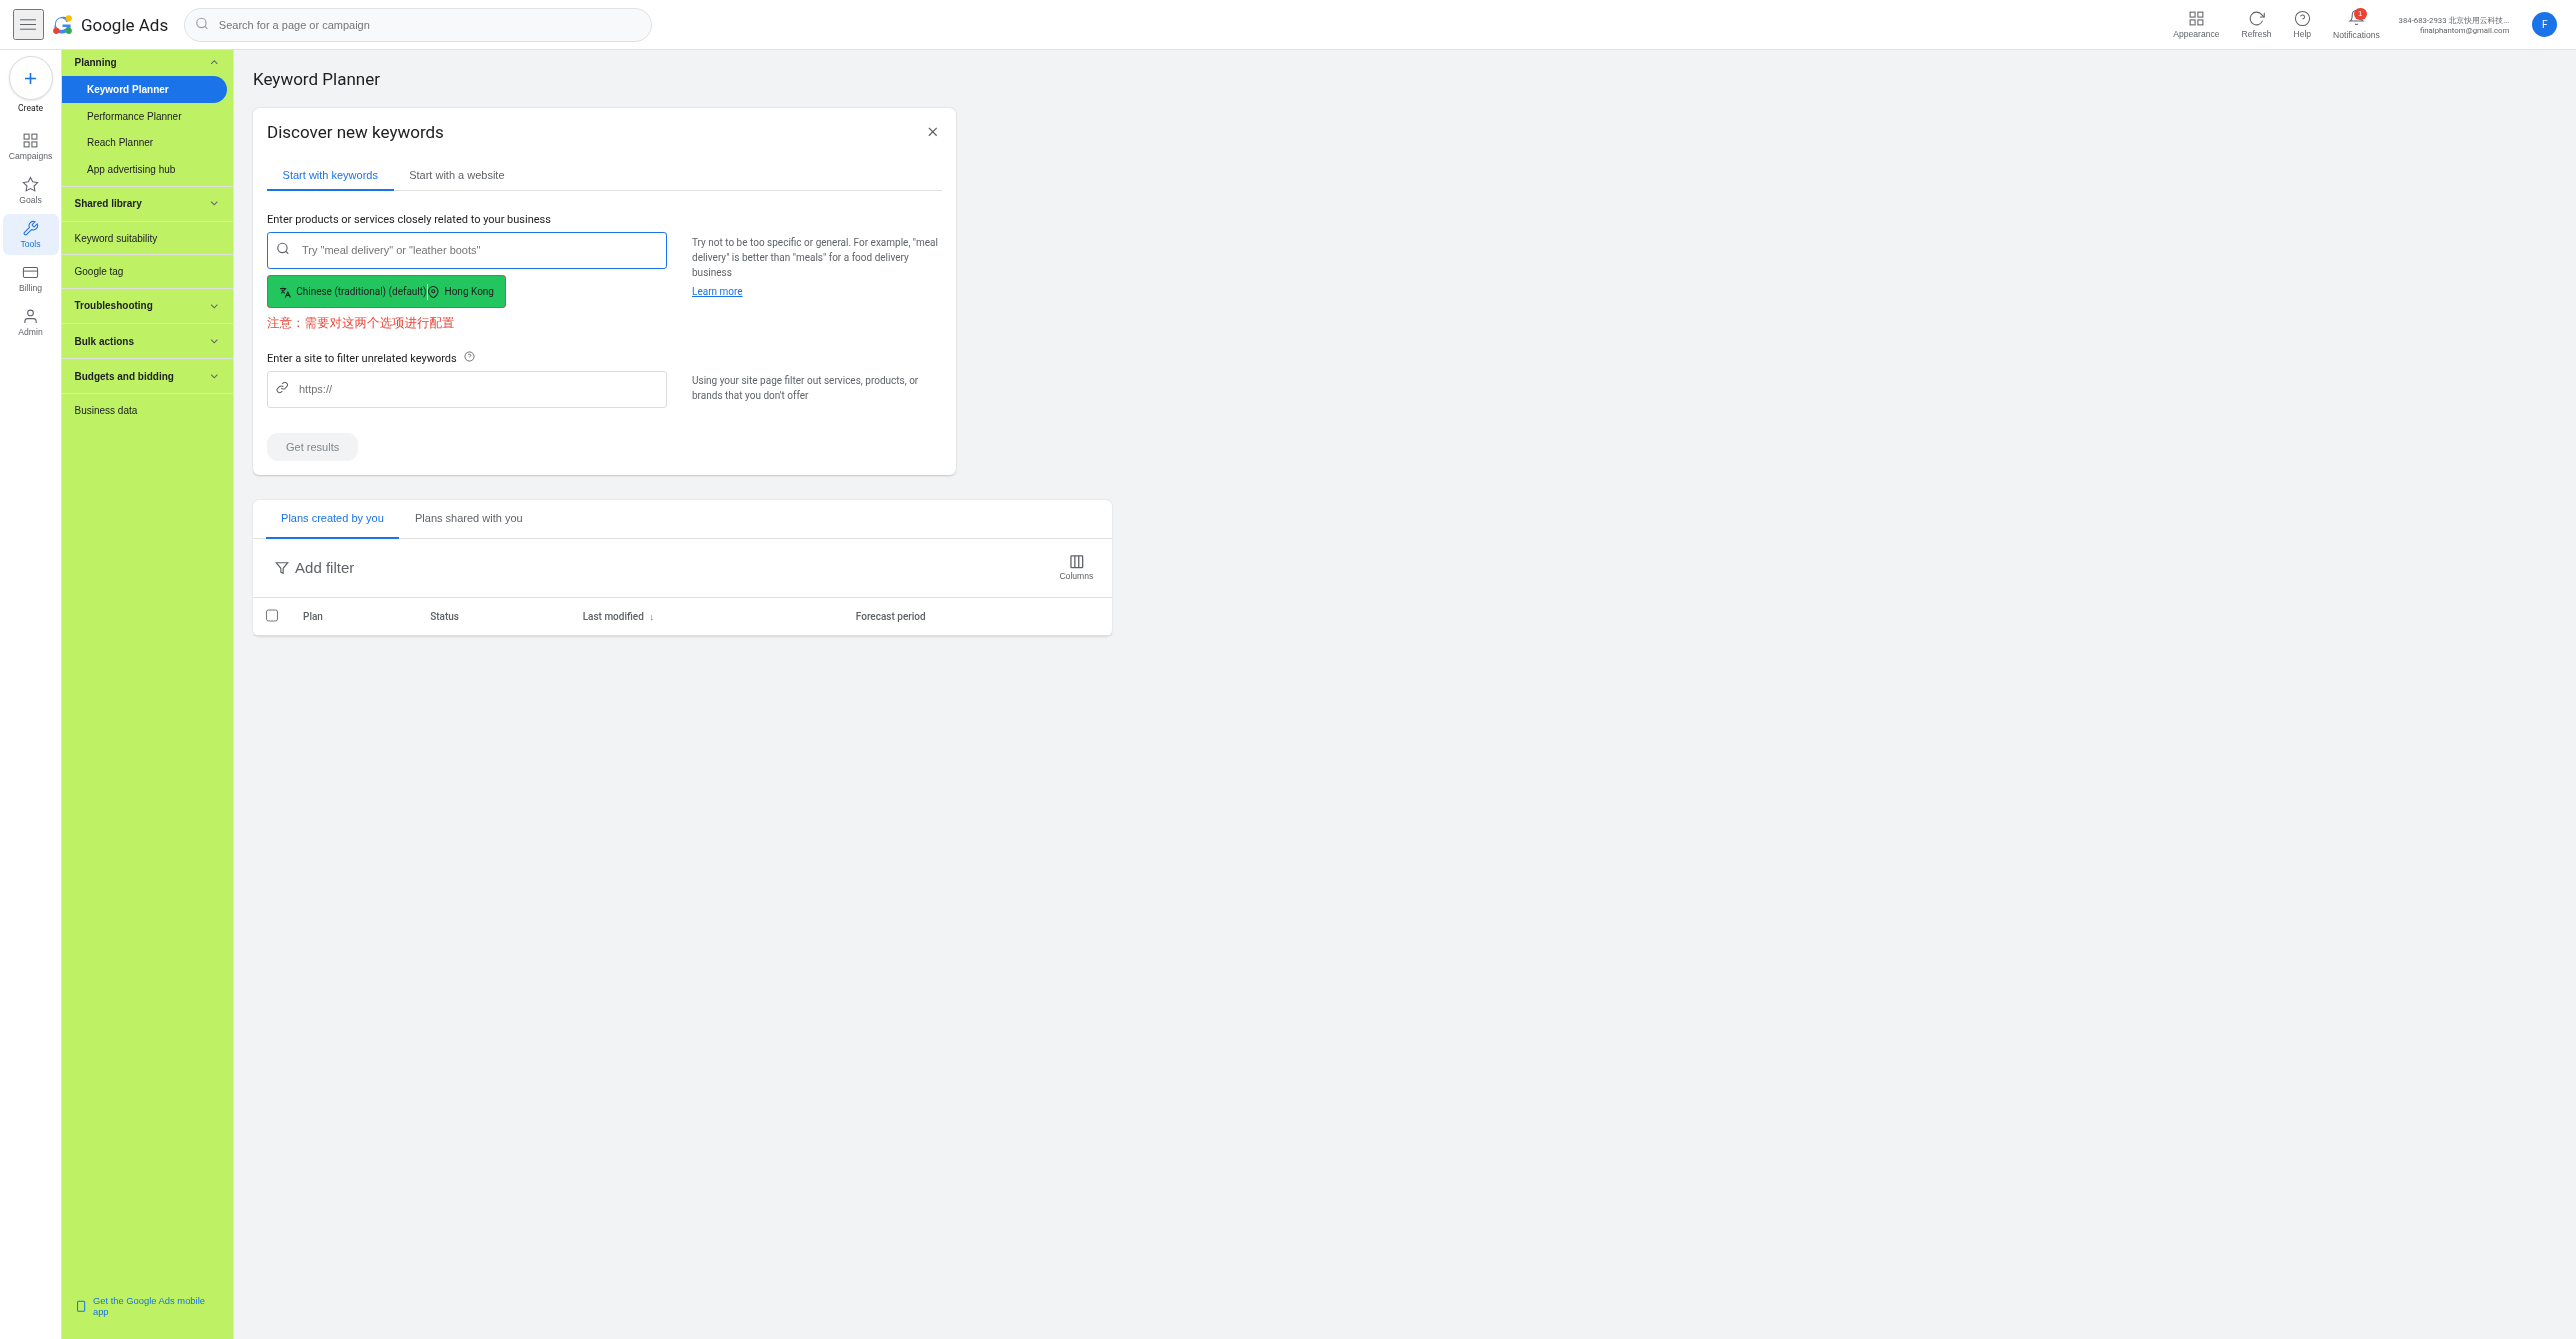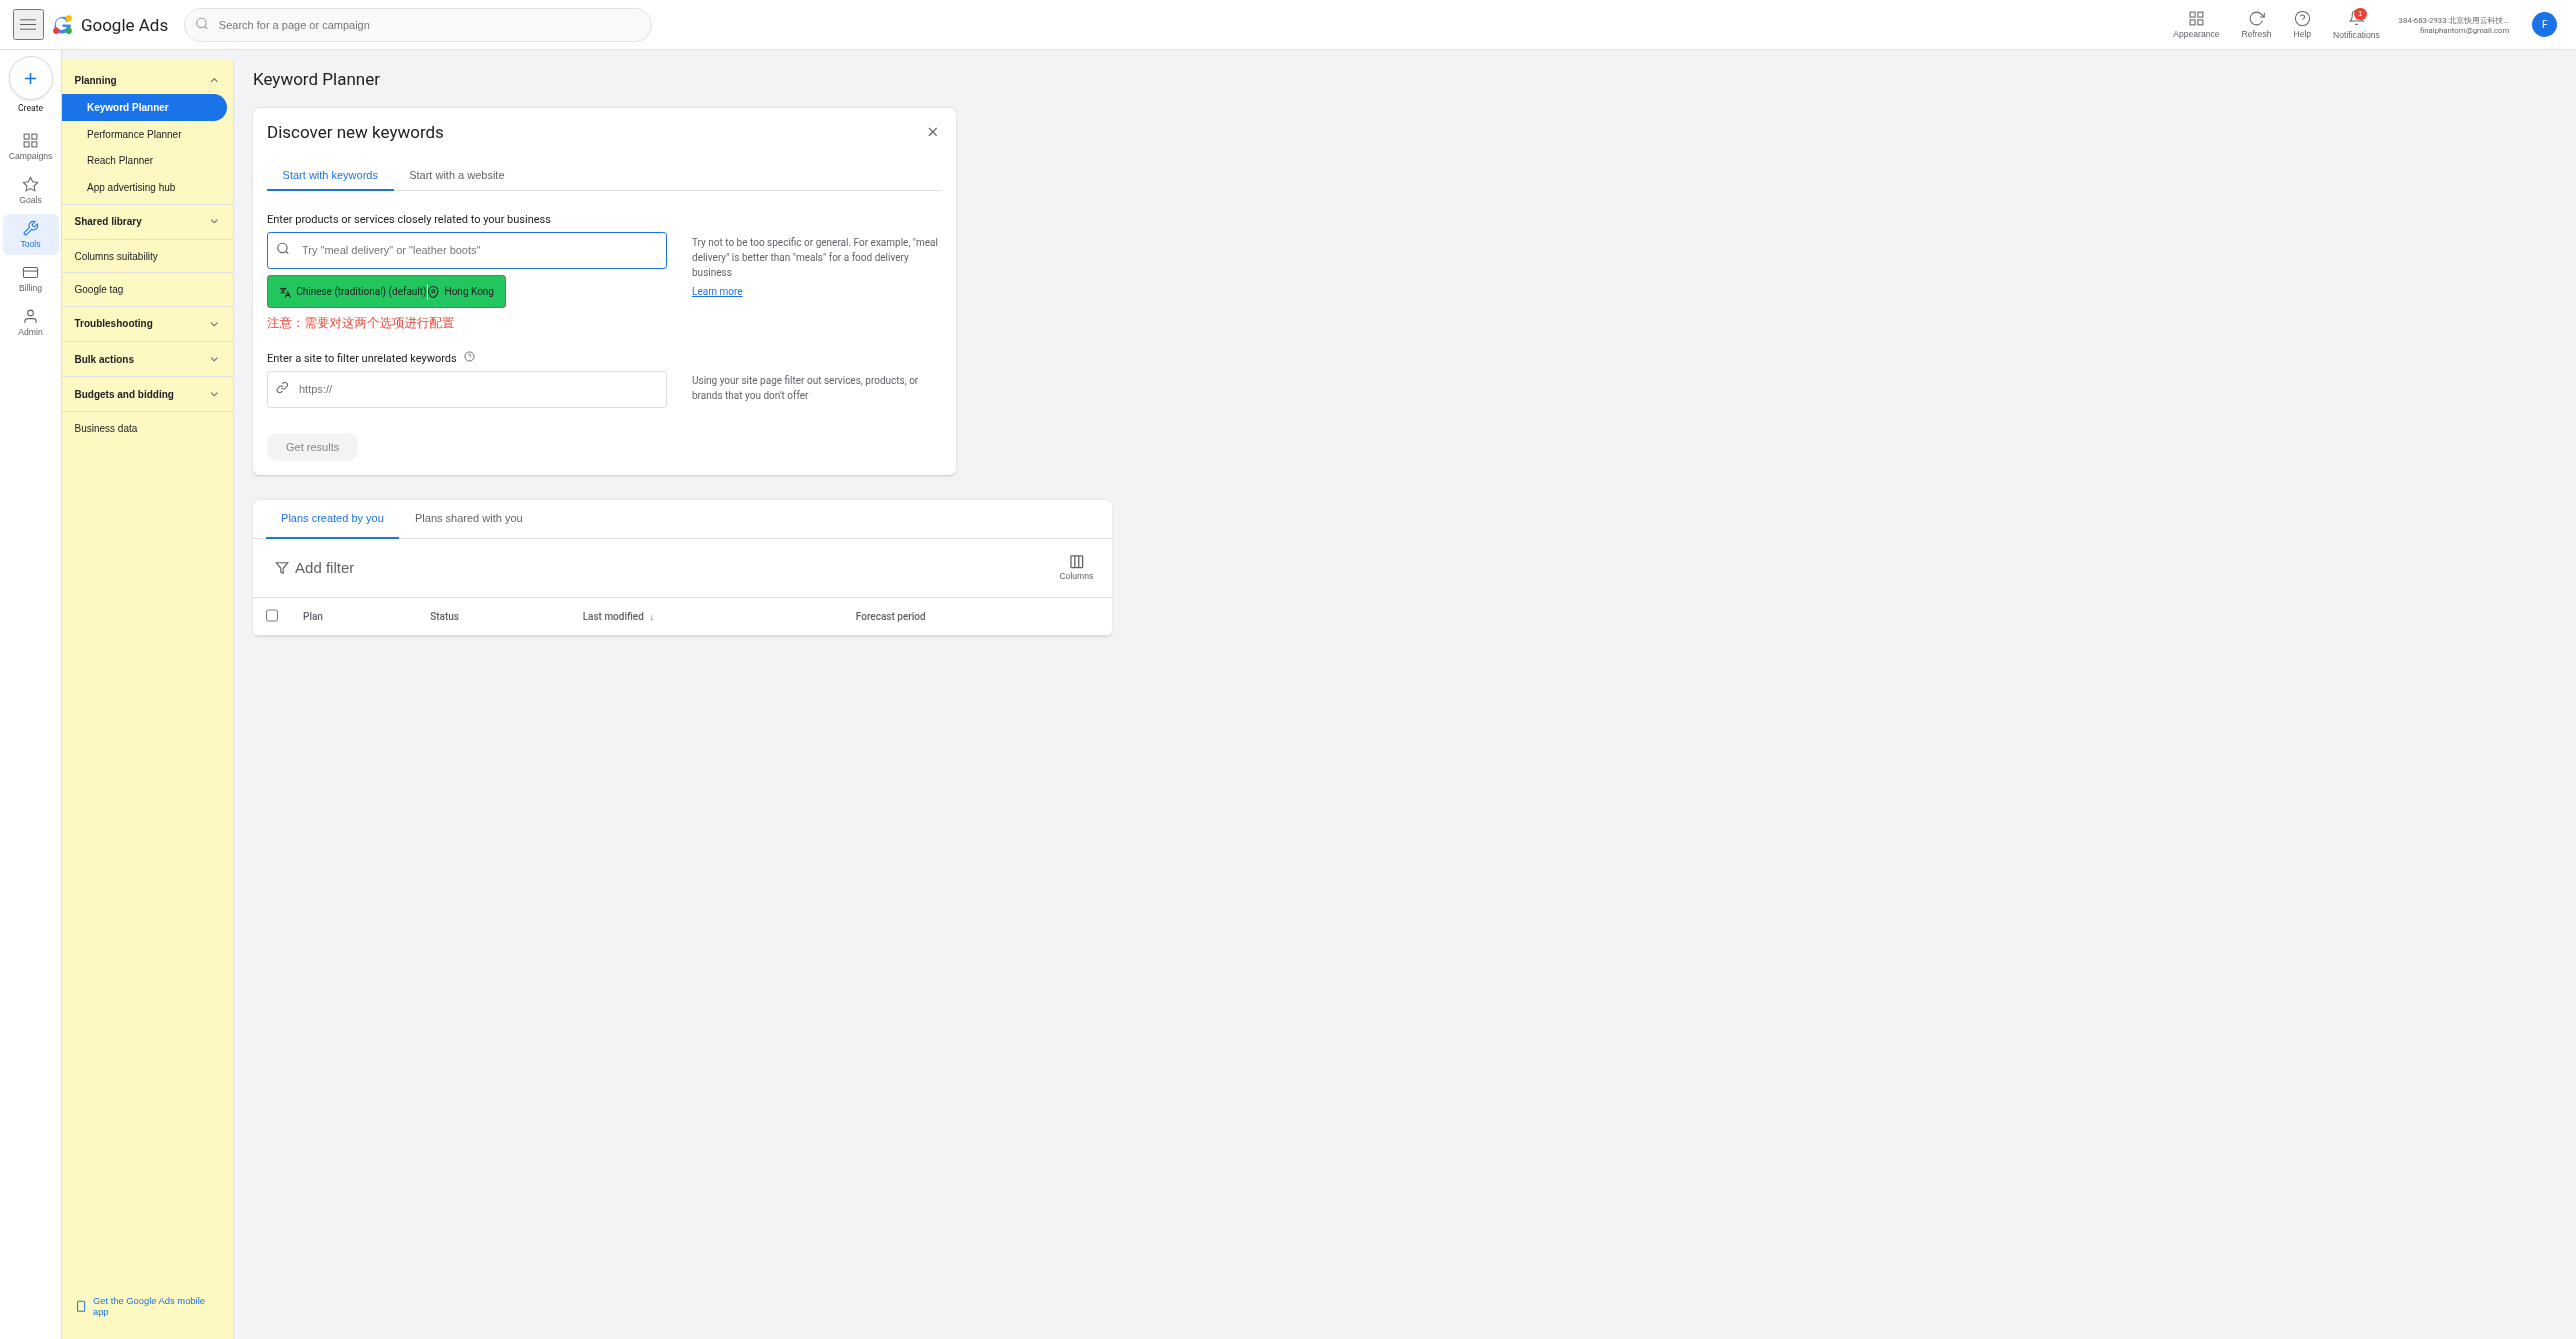--- a/index.html
+++ b/index.html
@@ -53,22 +53,22 @@
     .sidebar-icon-item {
       display: flex; flex-direction: column; align-items: center; padding: 6.2px 3.1px;
       cursor: pointer; border-radius: 6.2px; width: 56px; gap: 1.6px; margin-bottom: 3.1px;
       color: #5f6368; font-size: 8.6px; border: none; background: none;
     }
     .sidebar-icon-item.active { background: #e8f0fe; color: #1a73e8; }
     .sidebar-icon-item svg { width: 17px; height: 17px; }
 
     
     .nav-panel {
-      position: fixed; top: 60px; left: 62px; bottom: 0; width: 172px;
-      background: #fef9c3; border-right: 0.8px solid #e0e0e0; z-index: 40;
+      position: fixed; top: 42px; left: 62px; bottom: 0; width: 172px;
+      background: #bef264; border-right: 0.8px solid #e0e0e0; z-index: 40;
       overflow-y: auto; padding: 6.2px 0;
     }
     .nav-section { padding: 0; }
     .nav-section-header {
       display: flex; align-items: center; justify-content: space-between;
       padding: 7.8px 12.5px; font-size: 10px; font-weight: 600; color: #202124;
       cursor: pointer; border: none; background: none; width: 100%;
     }
     .nav-item {
       display: flex; align-items: center; padding: 7.8px 12.5px 7.8px 25px;
@@ -316,21 +316,21 @@
   <button class="nav-section-header">
     <span>Shared library</span>
     <svg class="chevron" viewBox="0 0 24 24" fill="none" stroke="currentColor" stroke-width="2">
       <polyline points="6 9 12 15 18 9"></polyline>
     </svg>
   </button>
 
   <div class="nav-divider"></div>
 
   <button class="nav-item" style="padding-left:12.5px;">
-    <span>Columns suitability</span>
+    <span>Keyword suitability</span>
   </button>
 
   <div class="nav-divider"></div>
 
   <button class="nav-item" style="padding-left:12.5px;">
     <span>Google tag</span>
   </button>
 
   <div class="nav-divider"></div>
 

